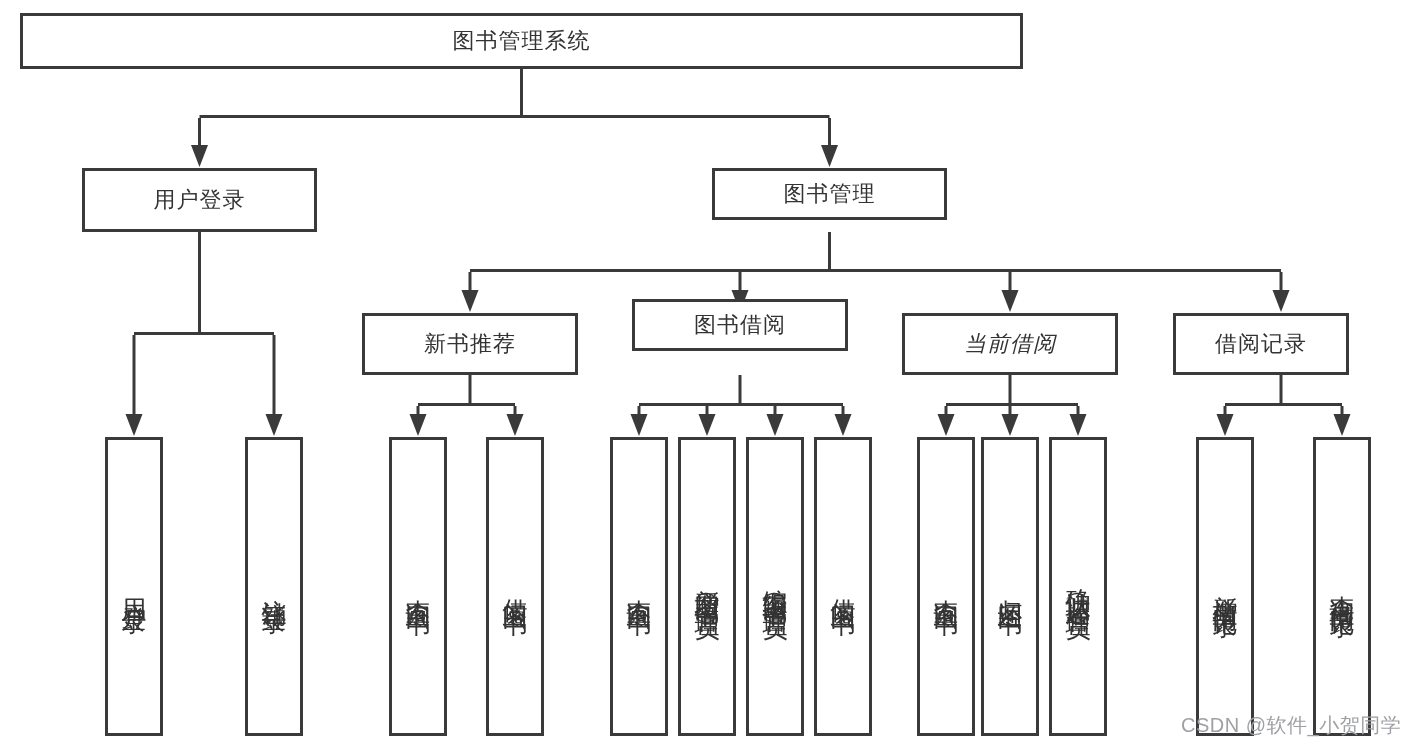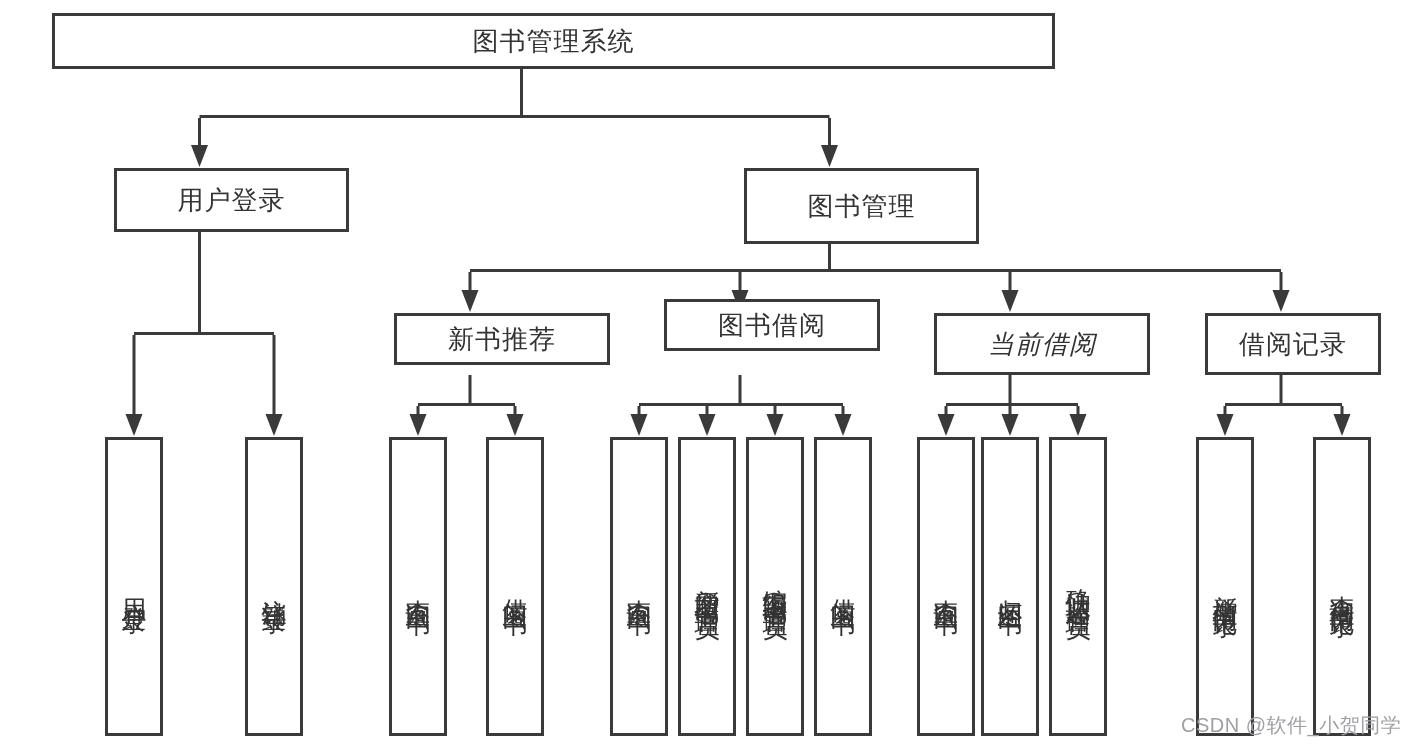--- a/index.html
+++ b/index.html
@@ -35,24 +35,23 @@
     position: absolute;
     box-sizing: border-box;
     border: 3px solid var(--line, #3a3a3a);
     background: #ffffff;
     color: var(--text, #333333);
     display: flex;
     align-items: center;
     justify-content: center;
   }
   .hbox {
-    font-size: 26px;
+    font-size: 22px;
     letter-spacing: 1px;
     white-space: nowrap;
-    margin-left: 32px;
   }
   .vbox {
     writing-mode: vertical-rl;
     text-orientation: mixed;
     font-size: 25px;
     line-height: 1;
     letter-spacing: 4px;
     width: 58px;
     top: 437px;
     height: 299px;
@@ -123,23 +122,23 @@
     <path d="M1225 406 V417"></path>
     <polygon points="1216.5,414 1233.5,414 1225,436"></polygon>
     <path d="M1342 406 V417"></path>
     <polygon points="1333.5,414 1350.5,414 1342,436"></polygon>
   </svg>
 
 <div class="hbox" style="left:20px; top:13px; width:1003px; height:56px;">图书管理系统</div>
 
 <div class="hbox" style="left:82px; top:168px; width:235px; height:64px;">用户登录</div>
 
-<div class="hbox" style="left:712px; top:168px; width:235px; height:76px;">图书管理</div>
+<div class="hbox" style="left:712px; top:168px; width:235px; height:52px;">图书管理</div>
 
-<div class="hbox" style="left:362px; top:313px; width:216px; height:52px;">新书推荐</div>
+<div class="hbox" style="left:362px; top:313px; width:216px; height:62px;">新书推荐</div>
 
 <div class="hbox" style="left:632px; top:299px; width:216px; height:52px;">图书借阅</div>
 
 <div class="hbox" style="left:902px; top:313px; width:216px; height:62px;font-style:italic;">当前借阅</div>
 
 <div class="hbox" style="left:1173px; top:313px; width:176px; height:62px;">借阅记录</div>
 
 <div class="vbox" style="left:105px;">用户登录</div>
 
 <div class="vbox" style="left:245px;">注销登录</div>

